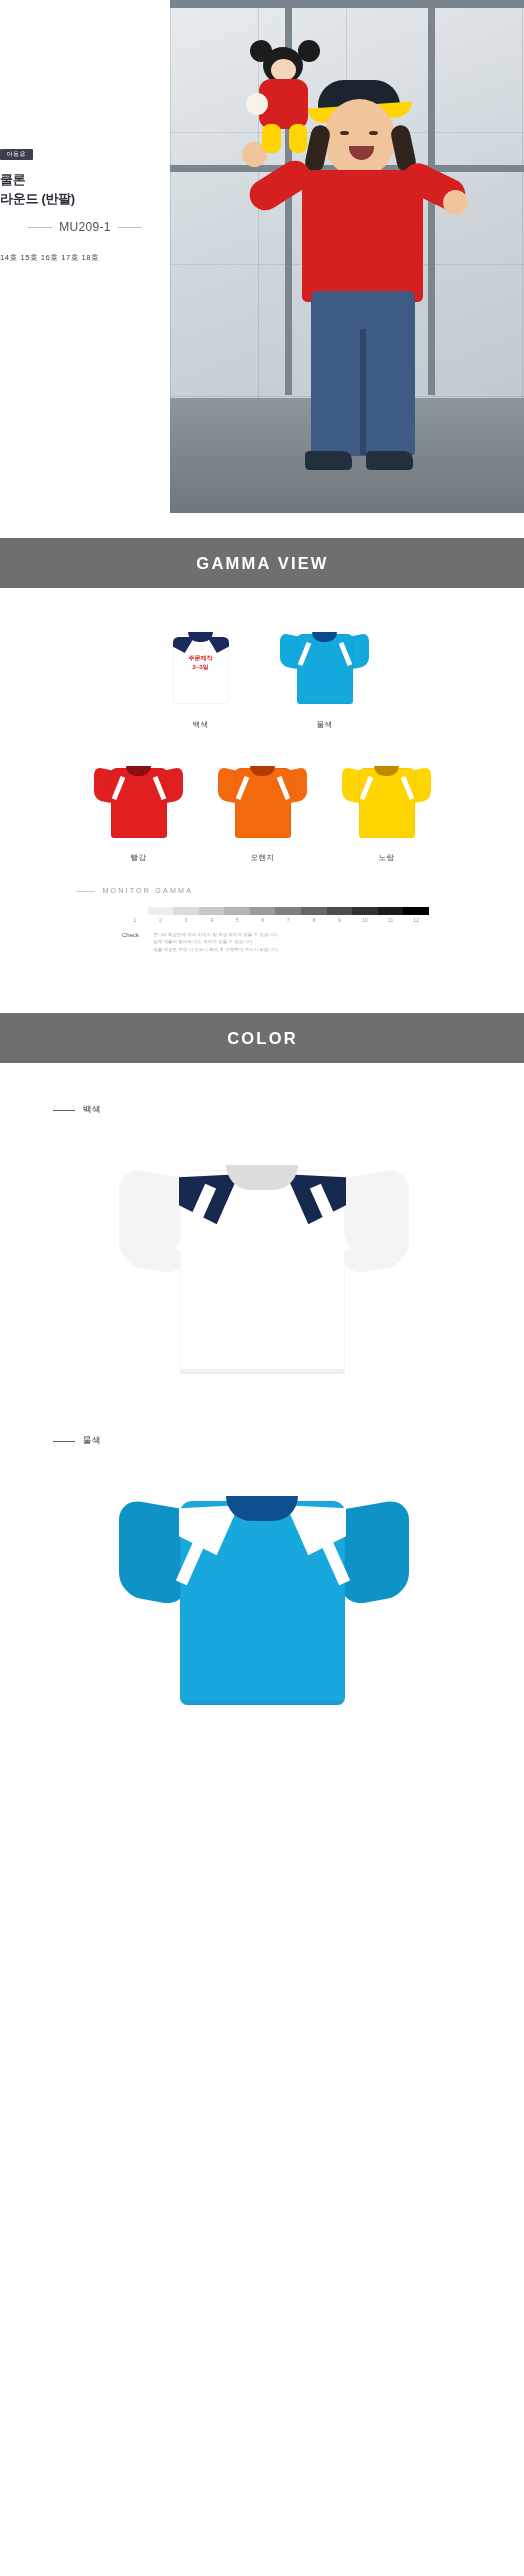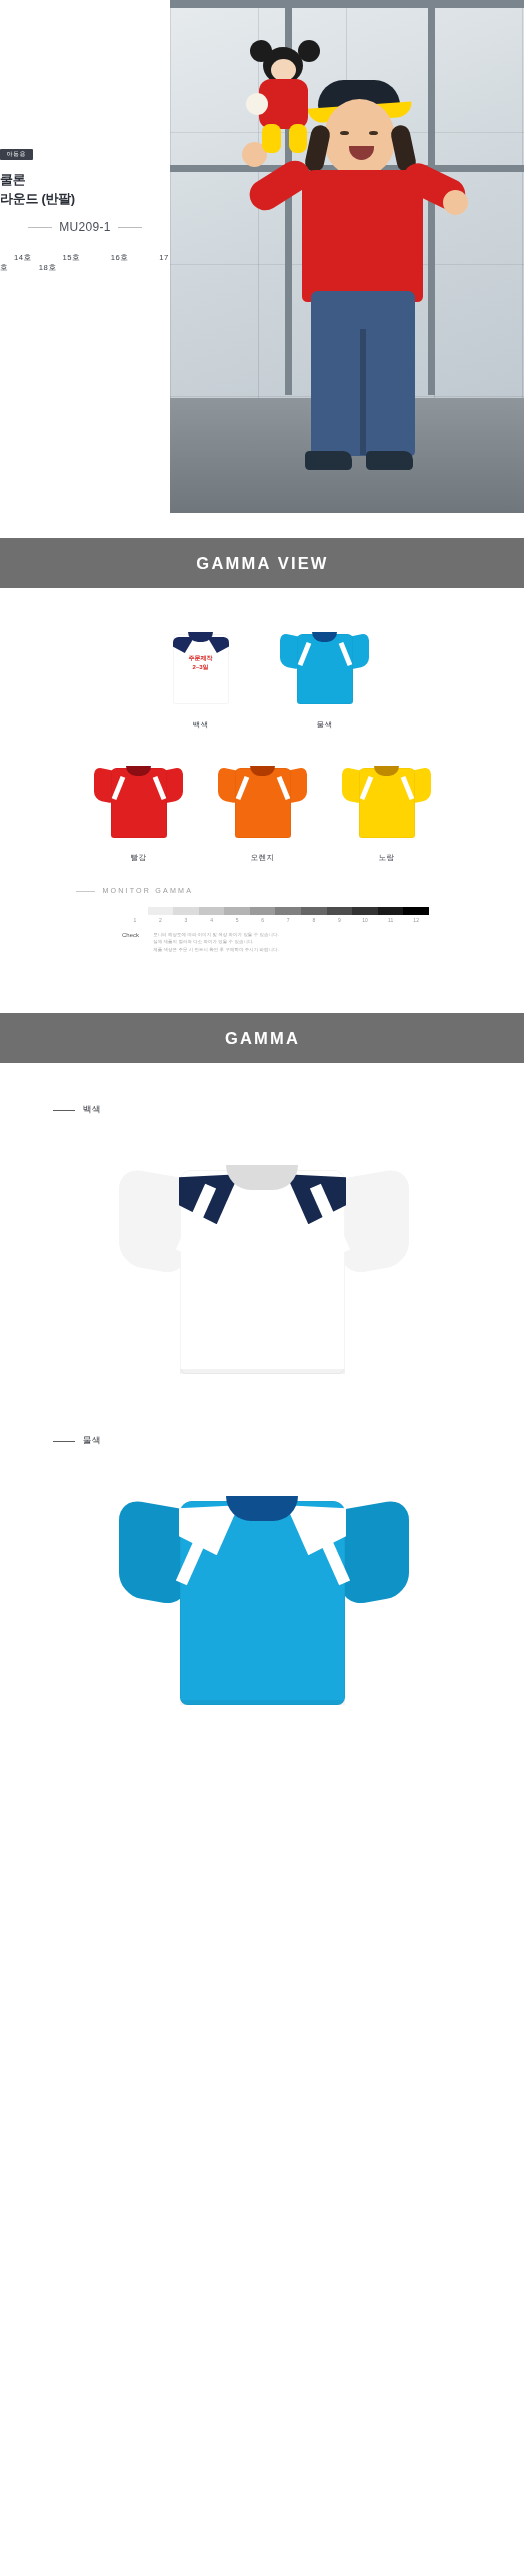--- a/index.html
+++ b/index.html
@@ -67,21 +67,21 @@
     font-size: 12px;
     color: #4a4f58;
     letter-spacing: 0.3px;
   }
   .sizes {
     margin-top: 18.7px;
     font-size: 7.7px;
     color: #3d424b;
     letter-spacing: 0.5px;
   }
-  .sizes span { margin: 0 14px; }
+  .sizes span { margin: 0 0; }
 
   .hero-photo {
     position: absolute;
     left: 170px;
     top: 0;
     width: 355px;
     height: 513px;
     background: #cfd5d8;
     overflow: hidden;
   }
@@ -569,21 +569,21 @@
         <div class="gamma-lines">
           <div>모니터 해상도에 따라 이미지 및 색상 차이가 있을 수 있습니다.</div>
           <div>실제 제품의 컬러와 다소 차이가 있을 수 있습니다.</div>
           <div>제품 색상은 주문 시 반드시 확인 후 구매하여 주시기 바랍니다.</div>
         </div>
       </div>
     </div>
   </section>
 
   <div class="section-bar">
-    <span>GAMMA</span>
+    <span>COLOR</span>
   </div>
 
   <section class="detail">
 
     <div class="detail-item">
       <div class="detail-head">
         <span class="rule3"></span>
         <span class="detail-head-label">백색</span>
       </div>
       <div class="detail-shot">

